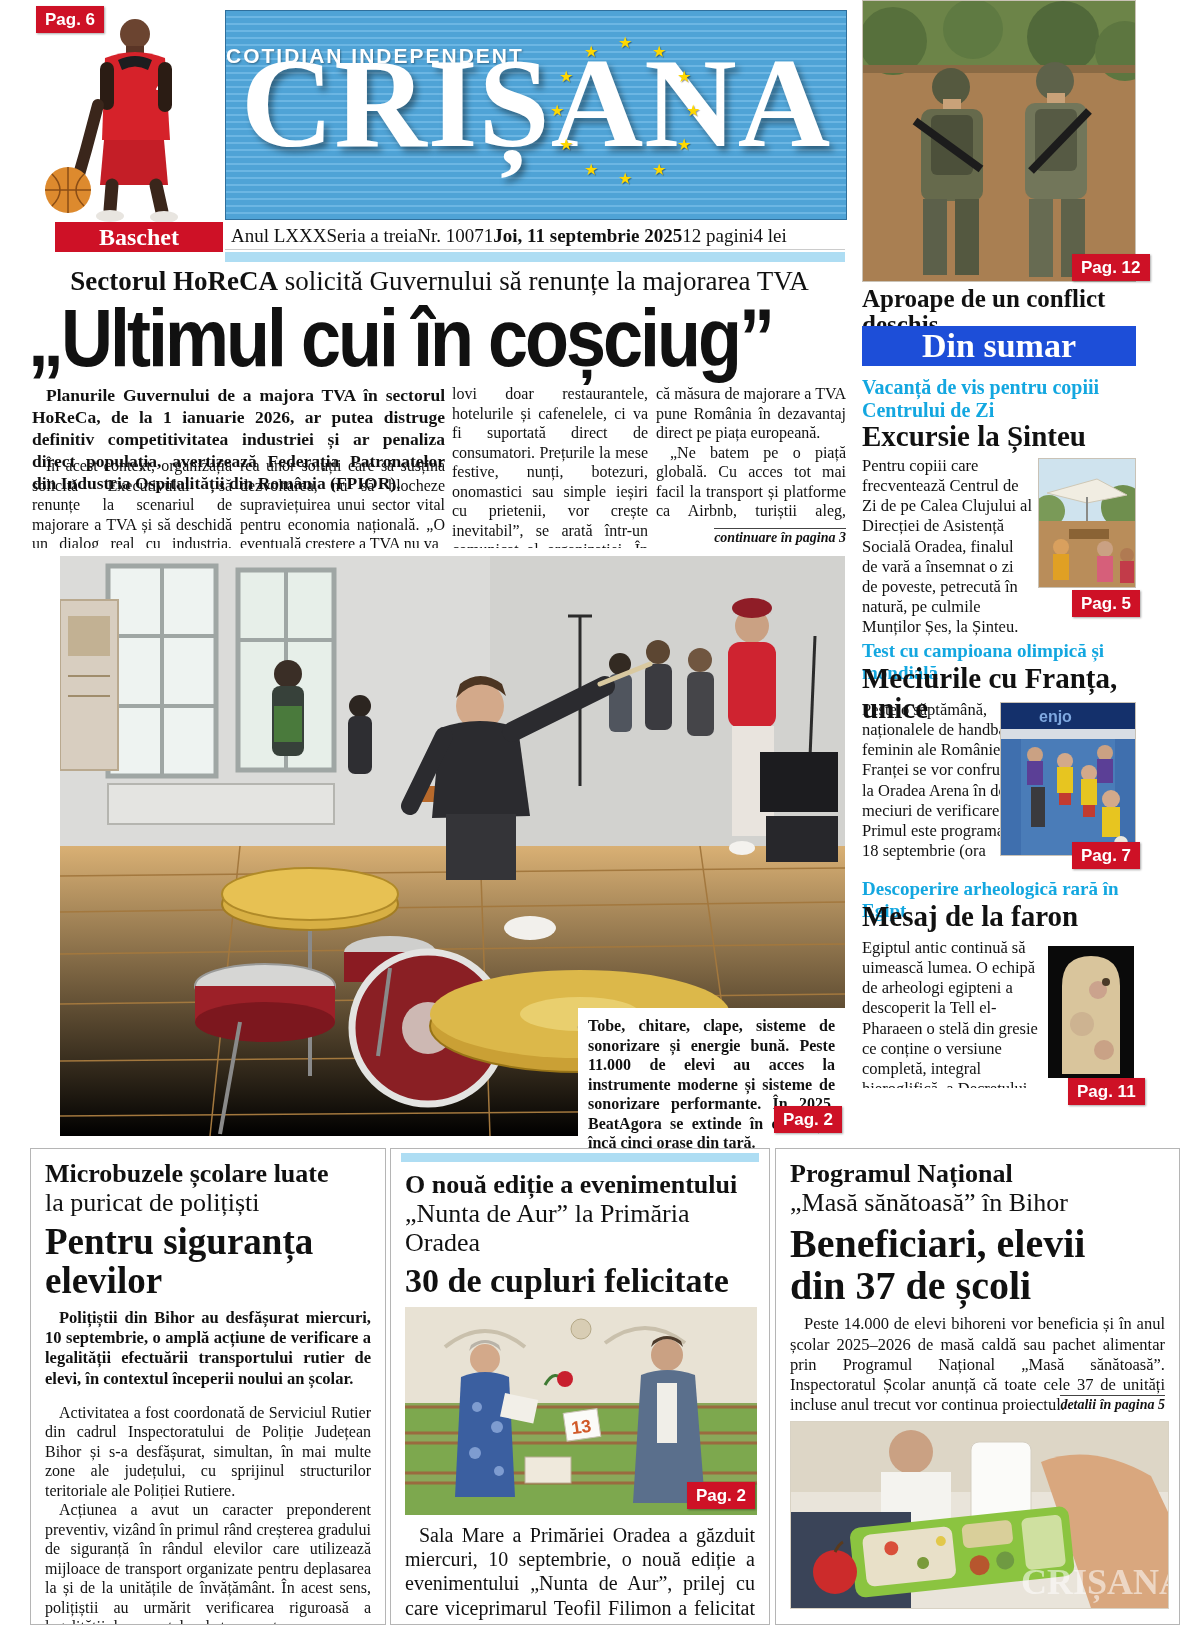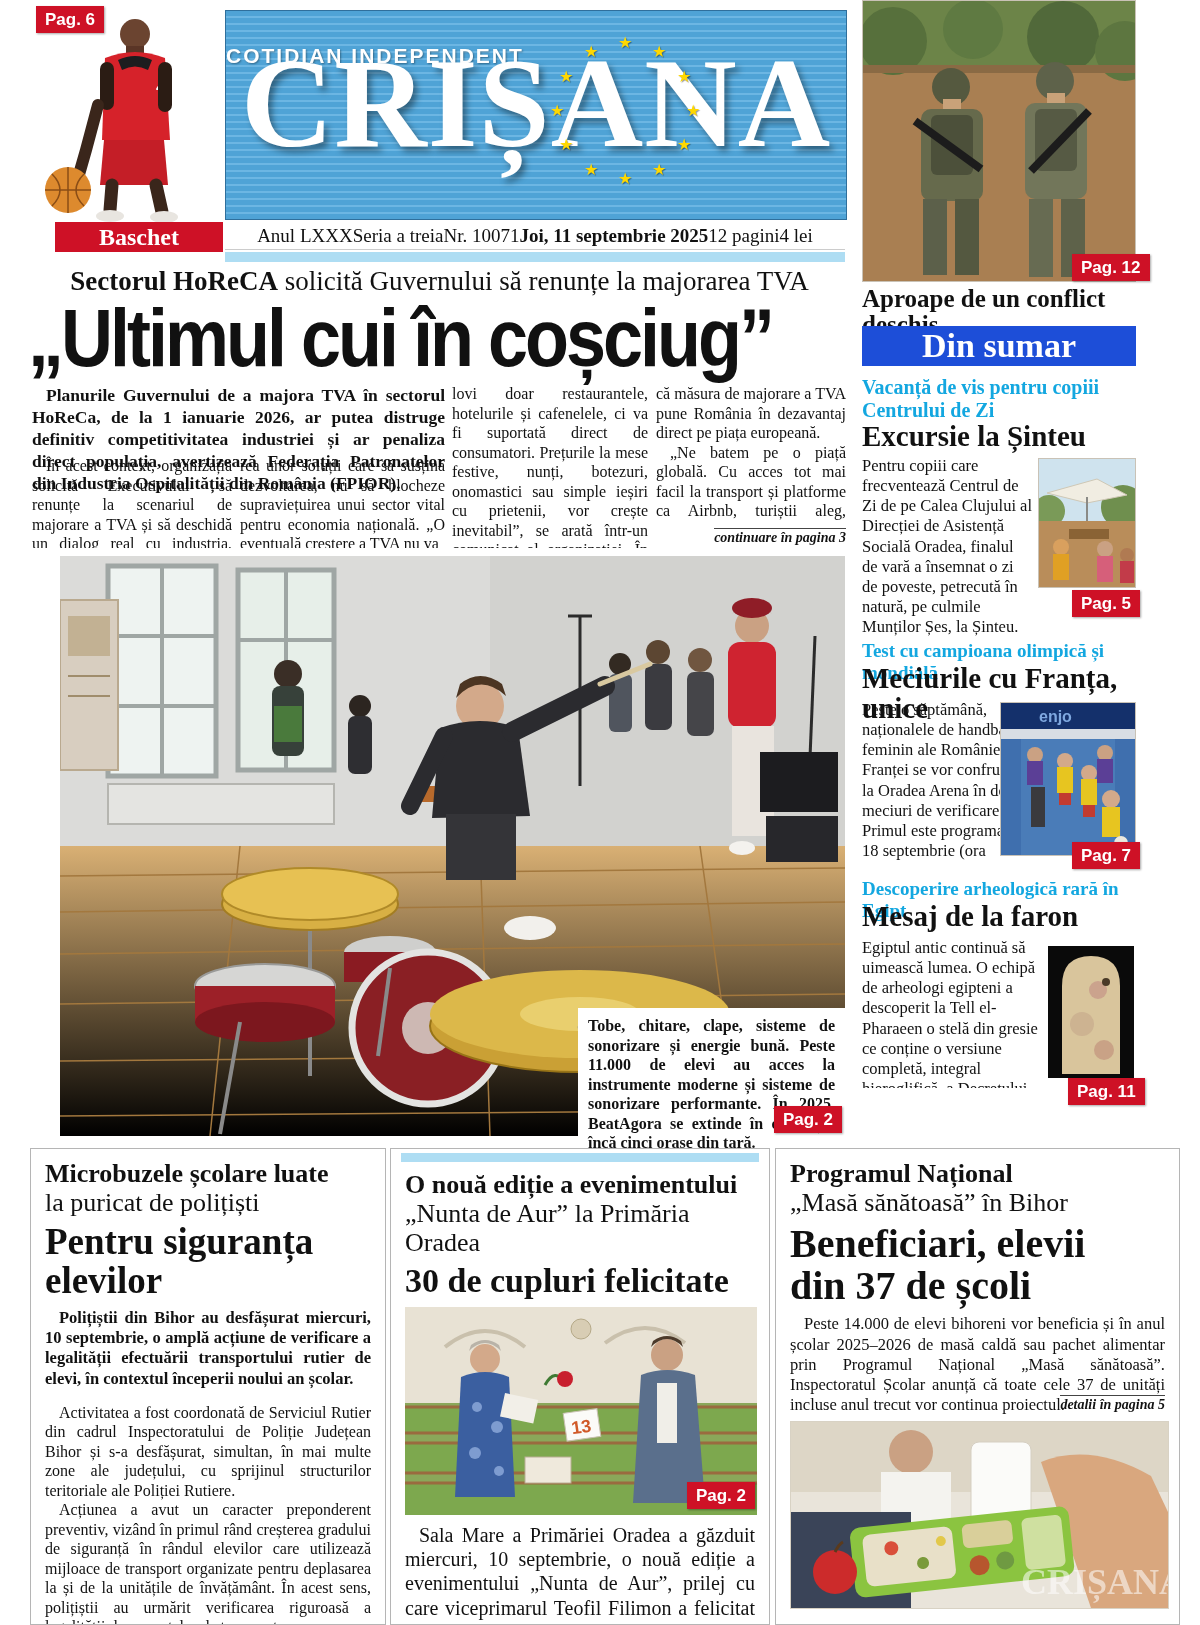--- a/index.html
+++ b/index.html
@@ -67,21 +67,21 @@
     <span class="star" style="left:451px;top:126px;">★</span>
     <span class="star" style="left:426px;top:151px;">★</span>
     <span class="star" style="left:392px;top:160px;">★</span>
     <span class="star" style="left:358px;top:151px;">★</span>
     <span class="star" style="left:333px;top:126px;">★</span>
     <span class="star" style="left:324px;top:92px;">★</span>
     <span class="star" style="left:333px;top:58px;">★</span>
     <span class="star" style="left:358px;top:33px;">★</span>
   </div>
 
-  <div class="abs" style="left:225px;top:222px;width:620px;height:28px;display:flex;justify-content:center;align-items:center;font-size:19px;padding:0 6px;box-sizing:border-box;border-bottom:1px solid #ccc;">
+  <div class="abs" style="left:225px;top:222px;width:620px;height:28px;display:flex;justify-content:flex-start;align-items:center;font-size:19px;padding:0 6px;box-sizing:border-box;border-bottom:1px solid #ccc;">
     <span>Anul LXXX</span>
     <span>Seria a treia</span>
     <span>Nr. 10071</span>
     <span style="font-weight:bold;">Joi, 11 septembrie 2025</span>
     <span>12 pagini</span>
     <span>4 lei</span>
   </div>
   <div class="abs" style="left:225px;top:252px;width:620px;height:10px;background:#aeddf3;"></div>
 
   <svg class="abs photo-frame" style="left:862px;top:0;width:272px;height:280px;" viewBox="0 0 272 280" preserveAspectRatio="none">

